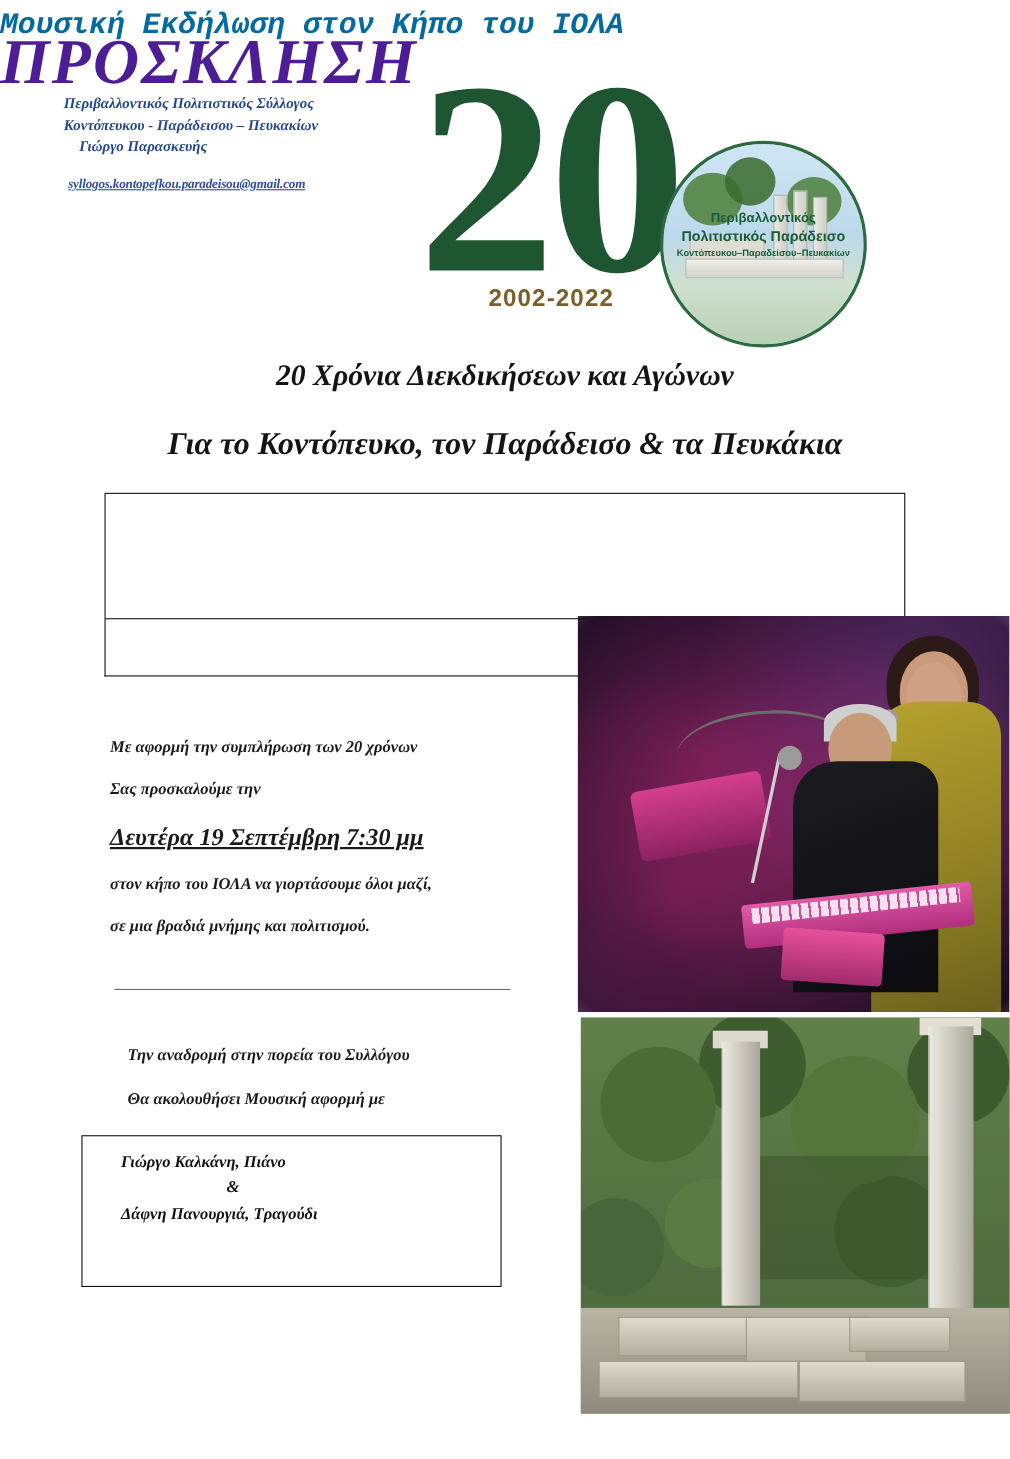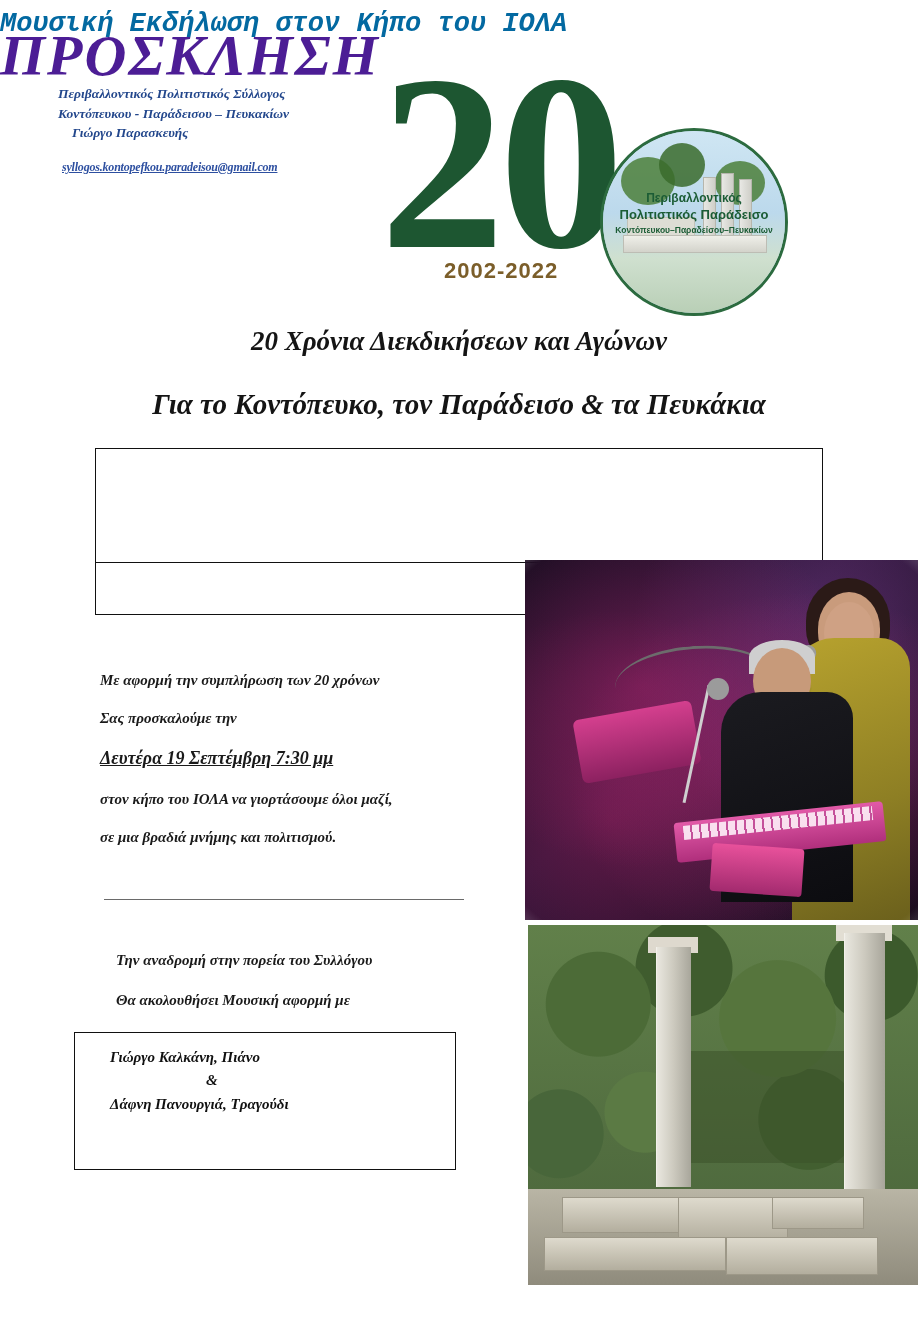--- a/index.html
+++ b/index.html
@@ -209,21 +209,21 @@
     top: 672px;
     width: 420px;
     font-family: "Liberation Serif", serif;
     font-style: italic;
     font-weight: bold;
     font-size: 15px;
     color: #1a1a1a;
   }
   .body-block p { margin: 0 0 21px 0; }
   .body-block .highlight {
-    font-size: 18px;
+    font-size: 22px;
     text-decoration: underline;
     margin-bottom: 22px;
     white-space: nowrap;
   }
   .rule {
     position: absolute;
     left: 104px;
     top: 899px;
     width: 360px;
     height: 1px;

